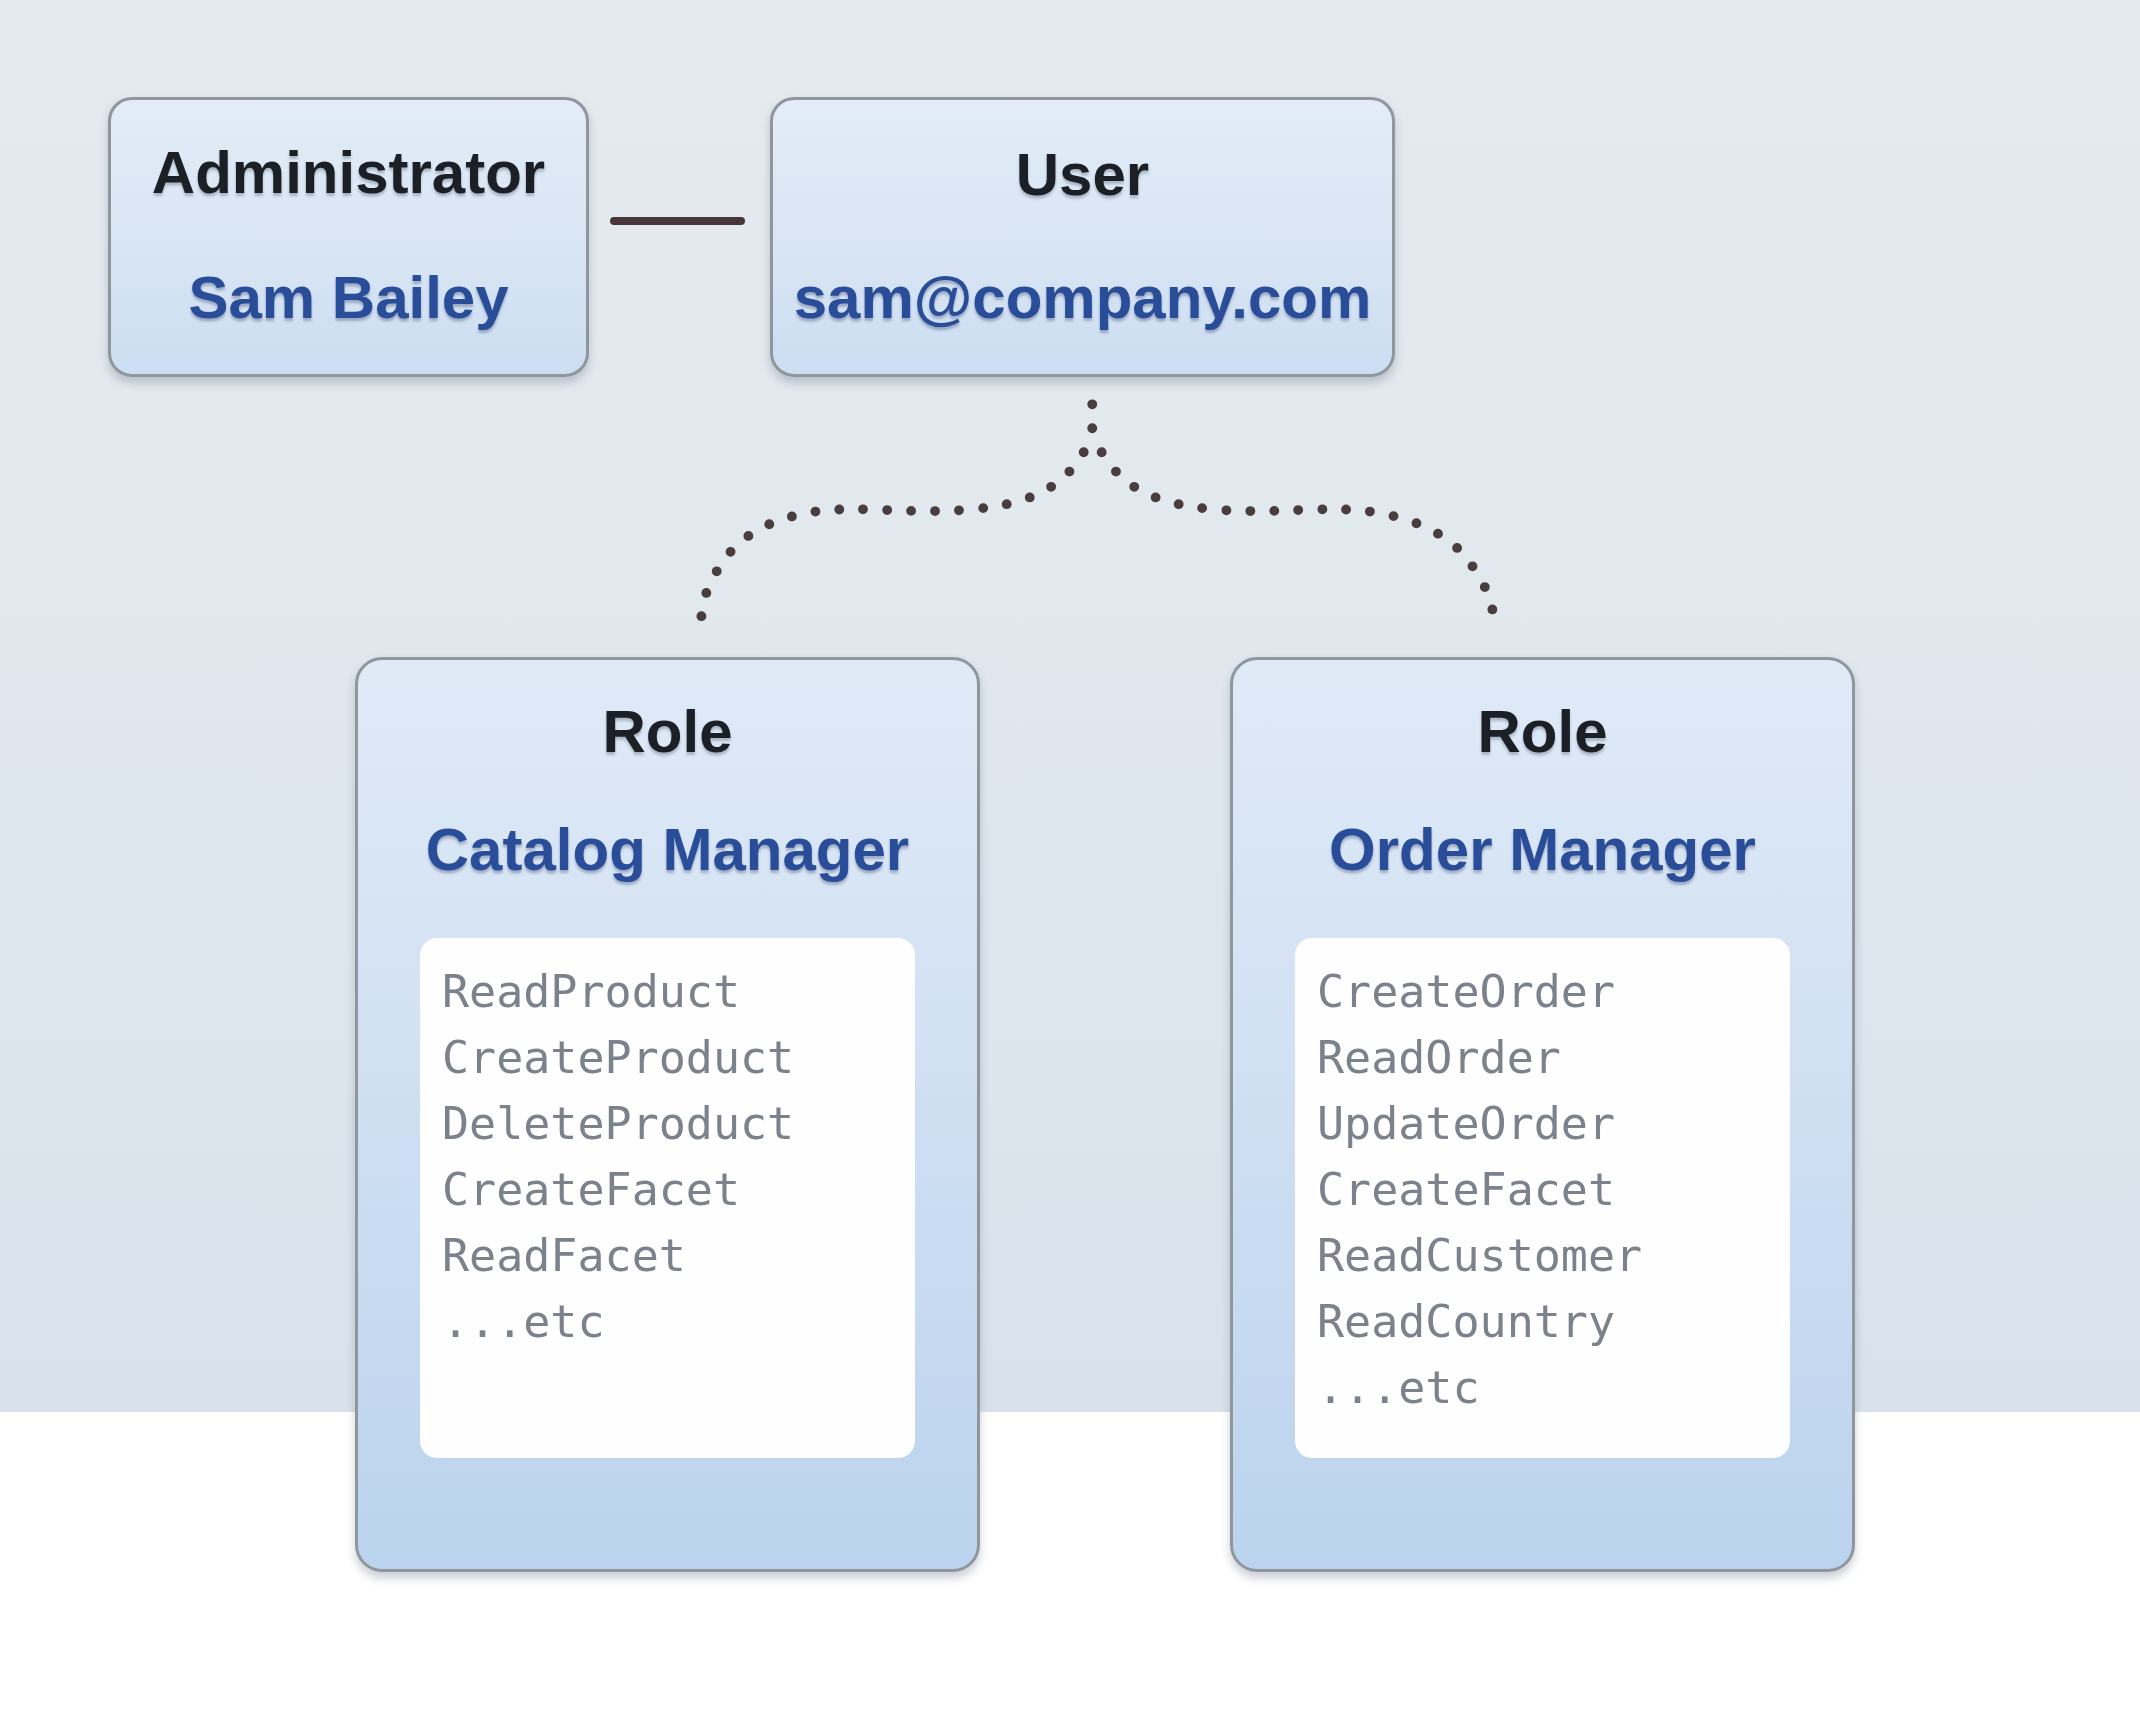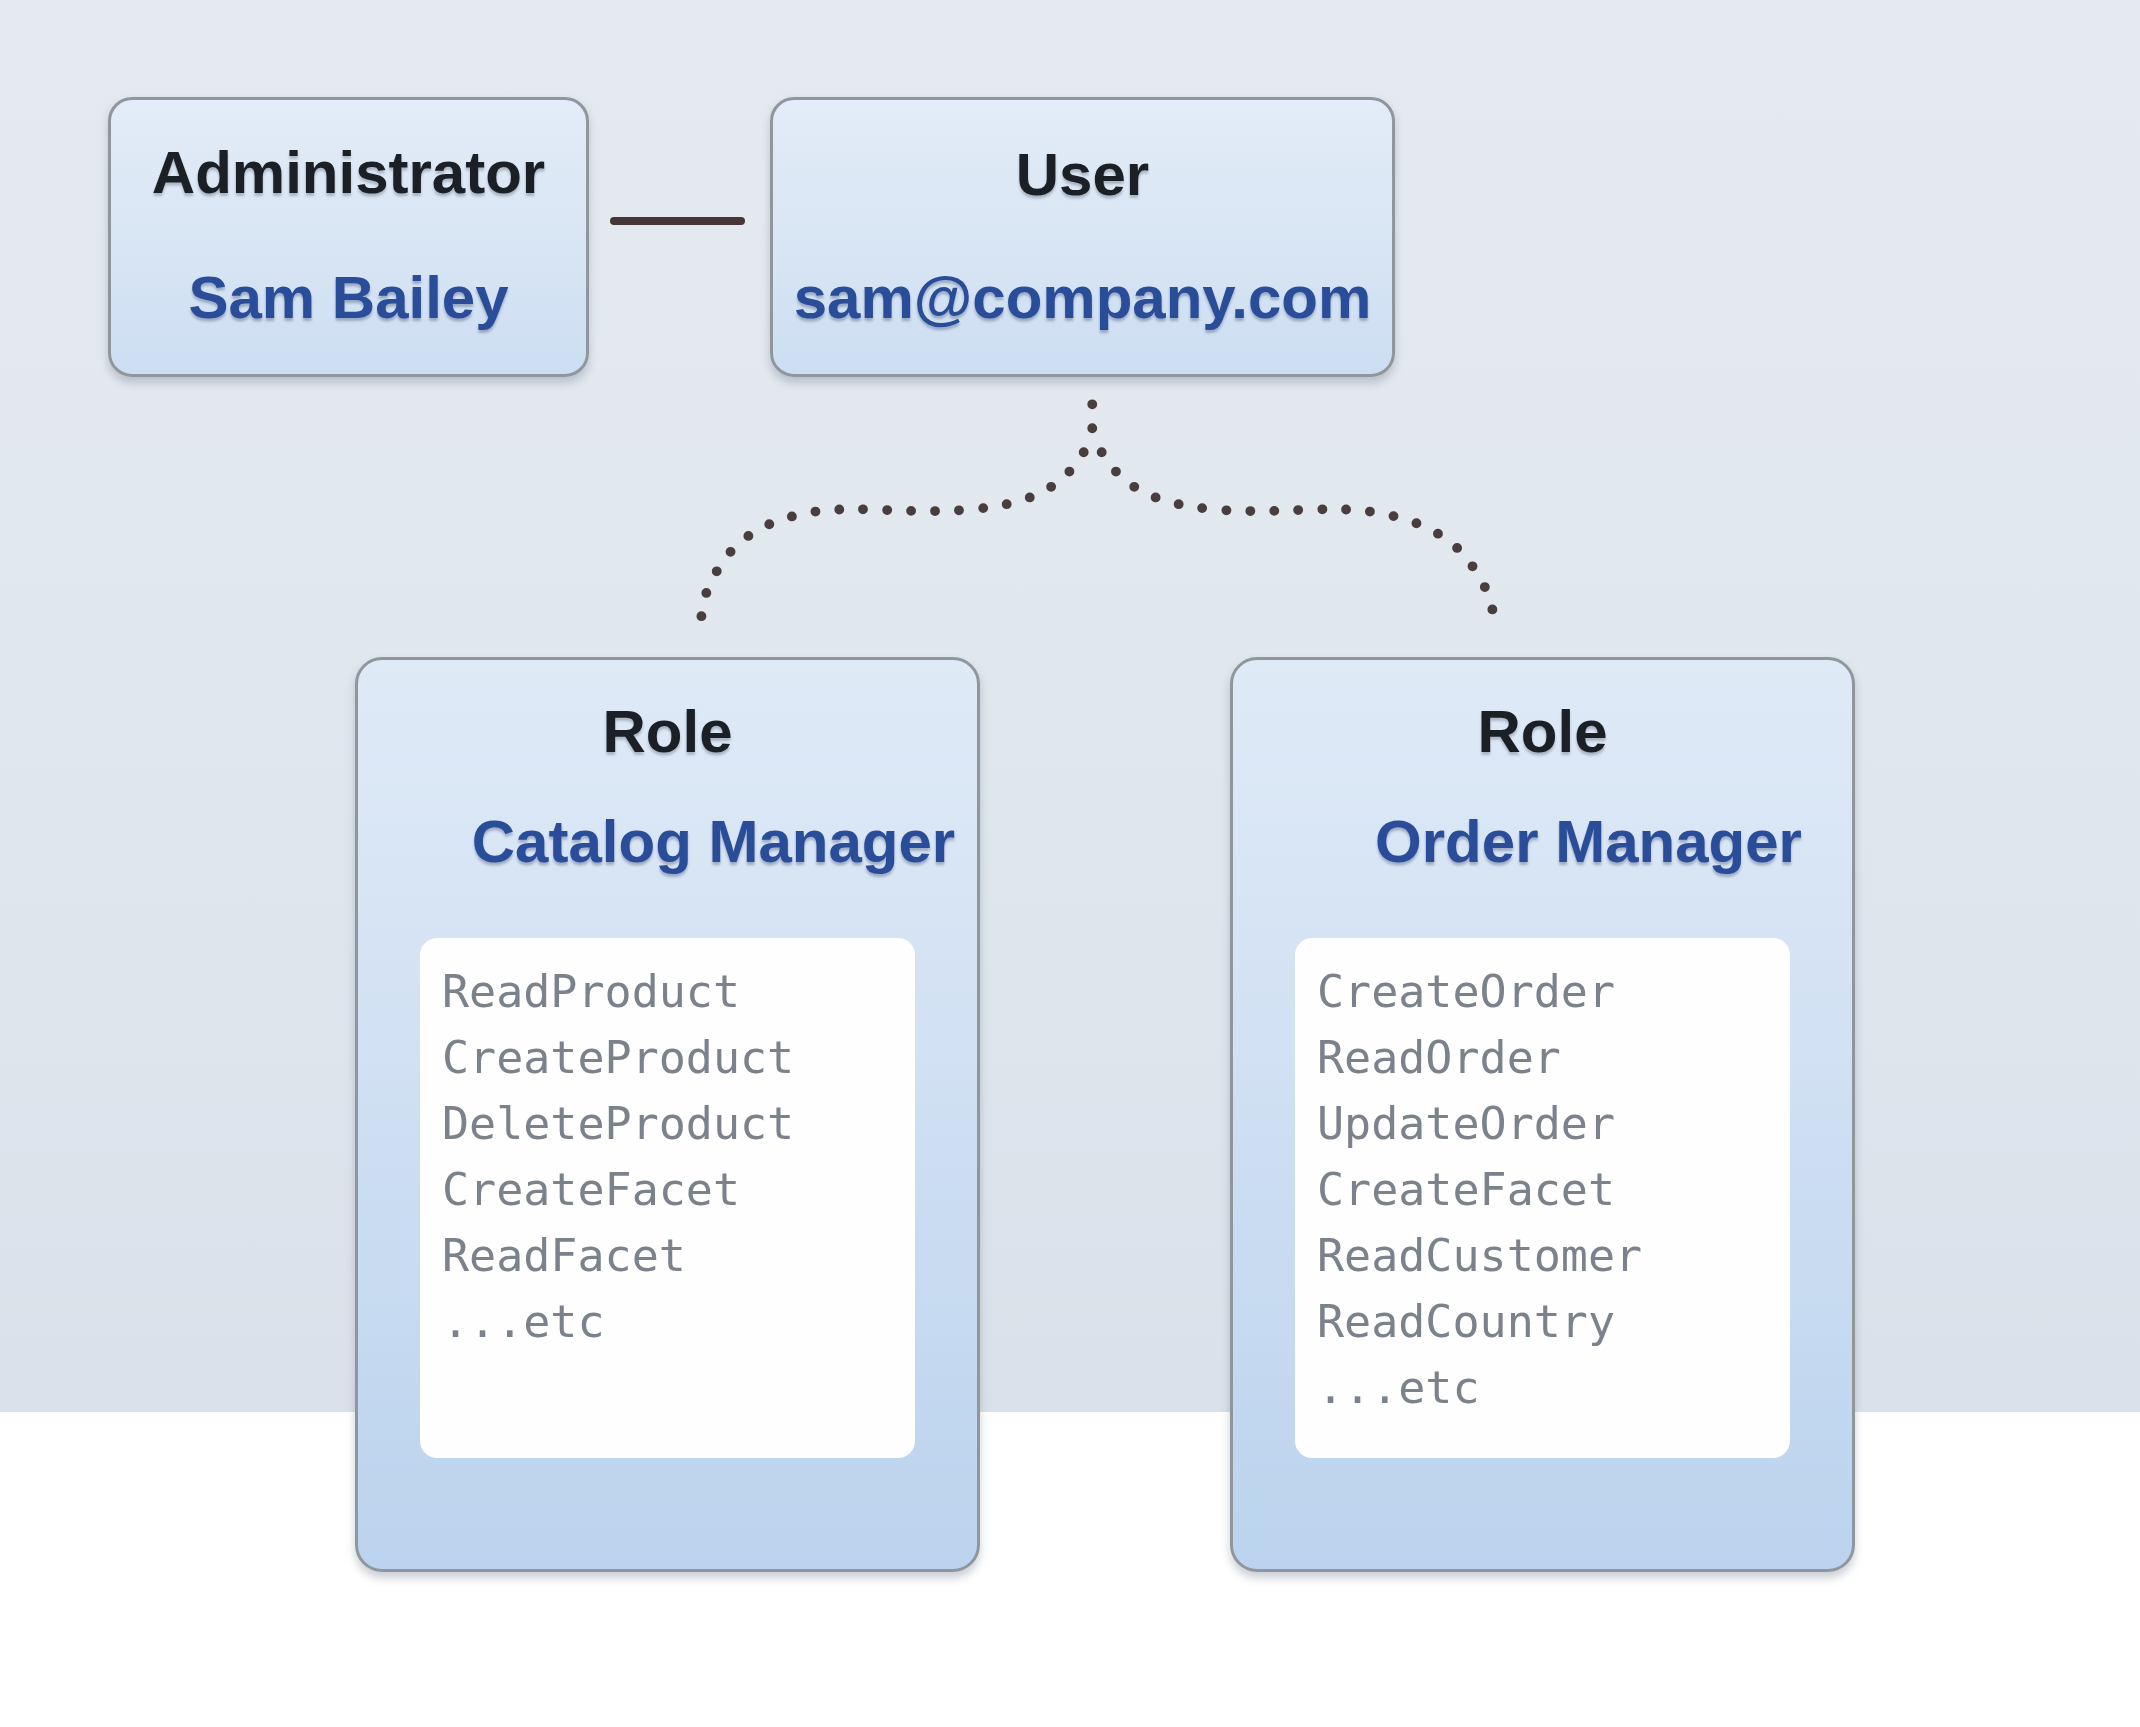--- a/index.html
+++ b/index.html
@@ -32,21 +32,21 @@
   }
   .box-sub{
     position:absolute;left:0;width:100%;text-align:center;
     font-size:60px;font-weight:bold;line-height:60px;color:#2a4d99;
     text-shadow:0 2.6px 2.6px rgba(25,40,85,0.30);
     white-space:nowrap;
   }
   .t1{top:43px;}
   .t2{top:168px;}
   .r1{top:42px;}
-  .r2{top:152px;padding-left:46px;}
+  .r2{top:160px;}
   .perm-panel{
     position:absolute;left:62px;top:278px;width:495px;height:520px;
     background:#fefefe;border-radius:17px;
     padding:20.5px 0 0 22px;box-sizing:border-box;
   }
   .perm-line{
     font-family:"DejaVu Sans Mono","Liberation Mono",monospace;
     font-size:45px;line-height:66px;color:#7c828b;
     white-space:nowrap;
   }

